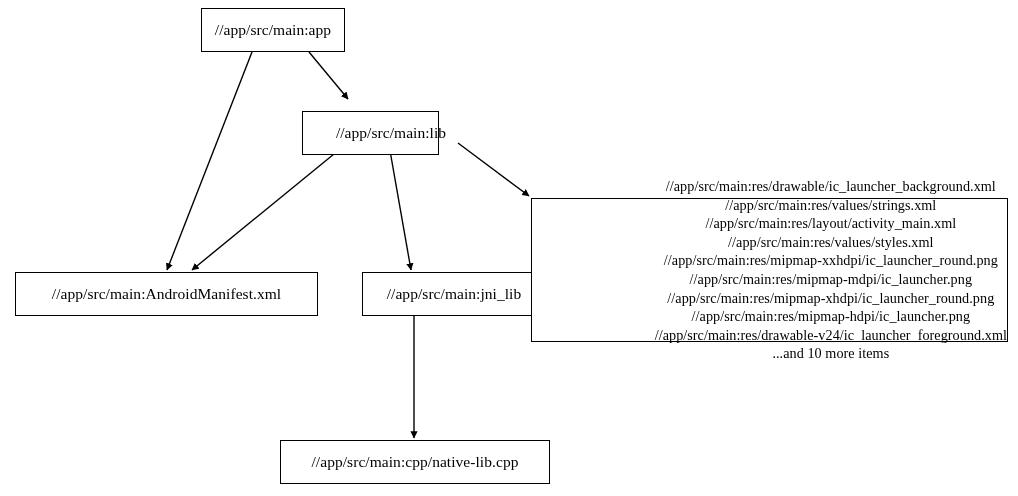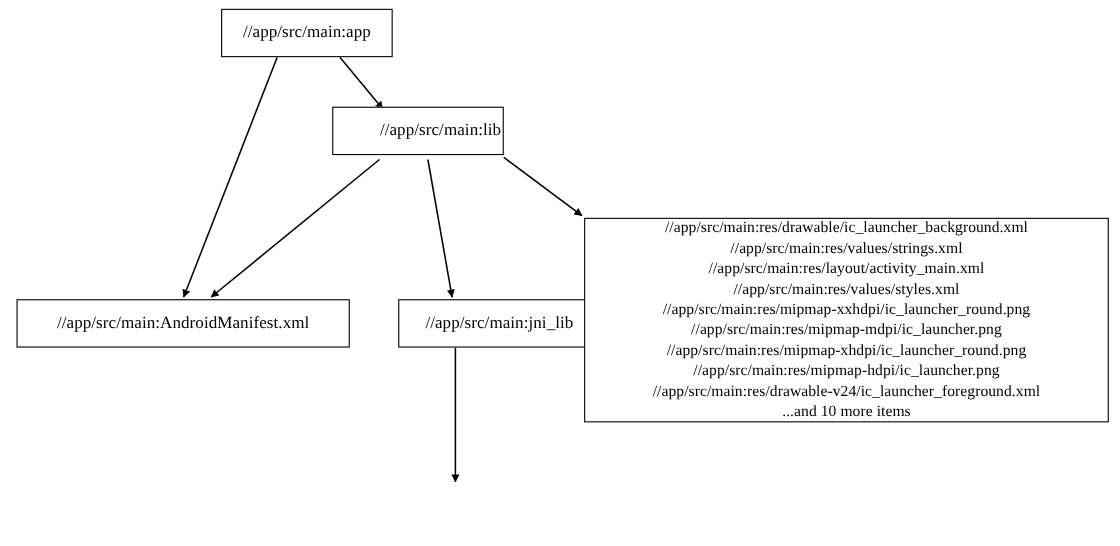--- a/index.html
+++ b/index.html
@@ -71,43 +71,46 @@
       <line x1="389" y1="145" x2="411" y2="270" stroke="#000000" stroke-width="1.4" marker-end="url(#arrowhead)"></line>
     </g>
     <g>
       <line x1="458" y1="143" x2="529" y2="196" stroke="#000000" stroke-width="1.4" marker-end="url(#arrowhead)"></line>
     </g>
     <g>
       <line x1="414" y1="316" x2="414" y2="438" stroke="#000000" stroke-width="1.4" marker-end="url(#arrowhead)"></line>
     </g>
   </svg>
 
-  <div class="node" style="left:201px; top:8px; width:156px; height:44px;">
+  <div class="node" style="left:201px; top:8px; width:144px; height:44px;">
     <span class="node-label">//app/src/main:app</span>
   </div>
 
-  <div class="node" style="left:302px; top:97px; width:156px; height:44px;padding-left:41px;">
+  <div class="node" style="left:302px; top:111px; width:137px; height:44px;padding-left:41px;">
     <span class="node-label">//app/src/main:lib</span>
   </div>
 
   <div class="node" style="left:3px; top:272px; width:303px; height:44px;margin-left:12px;">
     <span class="node-label">//app/src/main:AndroidManifest.xml</span>
   </div>
 
   <div class="node" style="left:322px; top:272px; width:184px; height:44px;margin-left:40px;">
     <span class="node-label">//app/src/main:jni_lib</span>
   </div>
 
-  <div class="node" style="left:531px; top:198px; width:477px; height:186px;">
+  <div class="node" style="left:531px; top:198px; width:477px; height:144px;justify-content:flex-end;">
     <span class="node-label multi">//app/src/main:res/drawable/ic_launcher_background.xml
 //app/src/main:res/values/strings.xml
 //app/src/main:res/layout/activity_main.xml
 //app/src/main:res/values/styles.xml
 //app/src/main:res/mipmap-xxhdpi/ic_launcher_round.png
 //app/src/main:res/mipmap-mdpi/ic_launcher.png
 //app/src/main:res/mipmap-xhdpi/ic_launcher_round.png
 //app/src/main:res/mipmap-hdpi/ic_launcher.png
 //app/src/main:res/drawable-v24/ic_launcher_foreground.xml
 ...and 10 more items</span>
   </div>
 
+  <div class="node" style="left:280px; top:440px; width:270px; height:44px;">
+    <span class="node-label">//app/src/main:cpp/native-lib.cpp</span>
+  </div>
 
 </div>
 
 </body></html>

